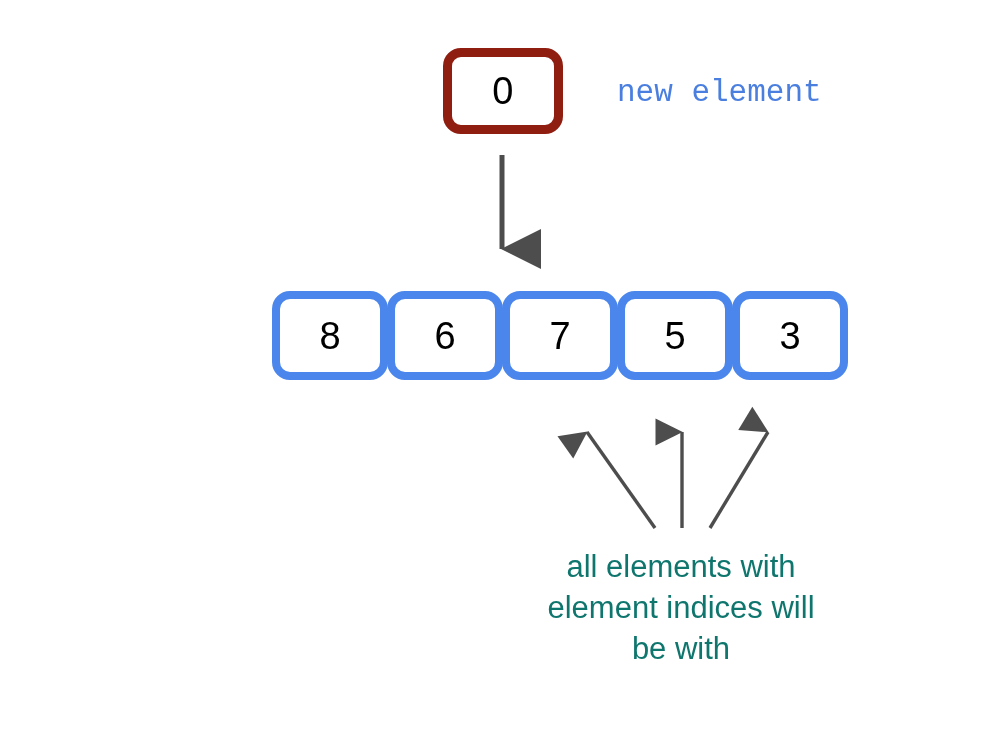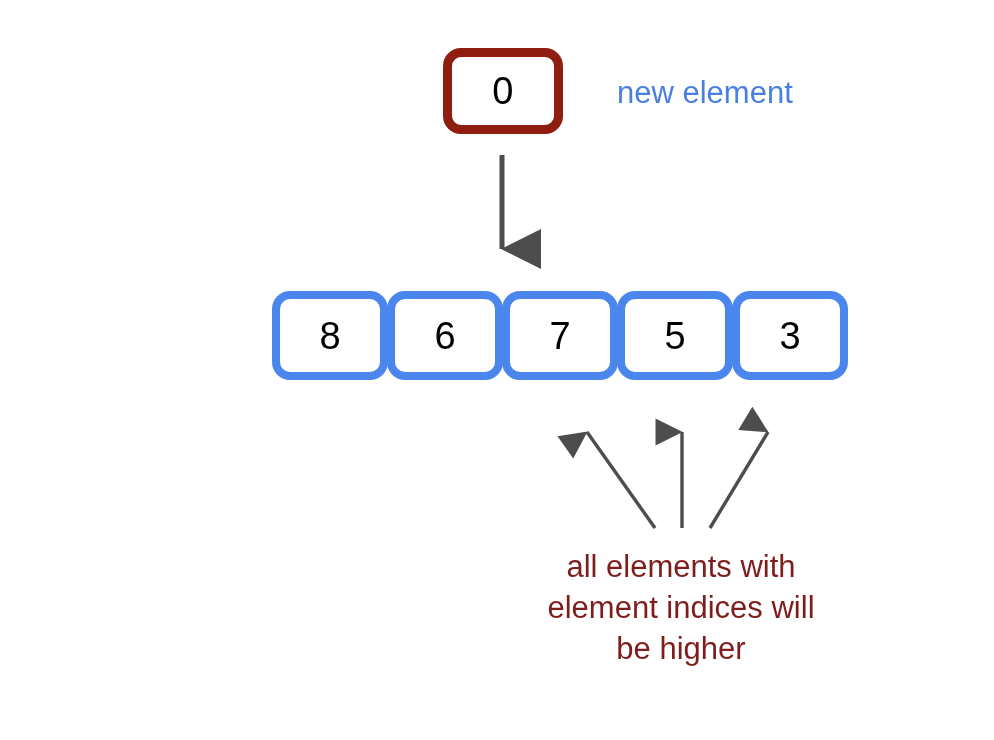--- a/index.html
+++ b/index.html
@@ -77,32 +77,33 @@
   .label {
     position: absolute;
     color: #4a7fe0;
     font-size: 31px;
     line-height: 1.22;
     white-space: nowrap;
   }
   #label-new-element {
     left: 617px;
     top: 74px;
+    font-family: Liberation Mono, monospace;
   }
   #label-old-array {
     left: 63px;
     top: 316px;
   }
   #note-block {
     position: absolute;
     left: 495px;
     top: 546px;
     width: 372px;
     text-align: center;
-    color: #7f1d1d;
+    color: #0f766e;
     font-size: 31px;
     line-height: 1.33;
   }
   #note-block div { white-space: nowrap; }
 </style>
 </head>
 <body>
 
 <div id="canvas">
 
@@ -152,16 +153,16 @@
       <span class="cell-value">5</span>
     </div>
     <div class="array-cell">
       <span class="cell-value">3</span>
     </div>
   </div>
 
   <div id="note-block">
     <div>all elements with</div>
     <div>element indices will</div>
-    <div>be higher</div>
+    <div>be with</div>
   </div>
 
 </div>
 
 </body></html>

